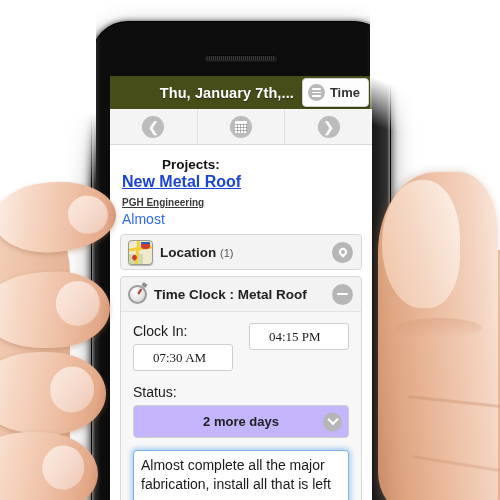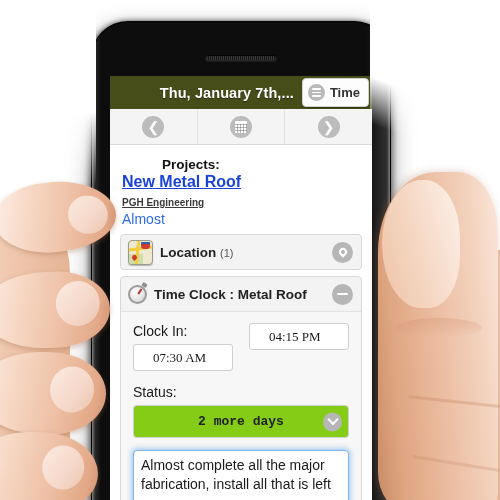--- a/index.html
+++ b/index.html
@@ -327,26 +327,25 @@
     padding: 0 19px;
     font-family: Liberation Serif, serif;
     outline: none;
   }
   .status-block { margin-top: 13px; }
   .select-box {
     position: relative;
     height: 31px;
     border: 1px solid #cfcfcf;
     border-radius: 4px;
-    background: #84cc16;
+    background: #c4b5fd;
     display: flex;
     align-items: center;
     justify-content: center;
     cursor: pointer;
-    font-family: Liberation Mono, monospace;
   }
   .select-box .val {
     font-size: 13px;
     font-weight: bold;
     color: #222;
   }
   .select-box .chev {
     position: absolute; right: 6px; top: 50%;
     transform: translateY(-50%);
     width: 19px; height: 19px; border-radius: 50%;

